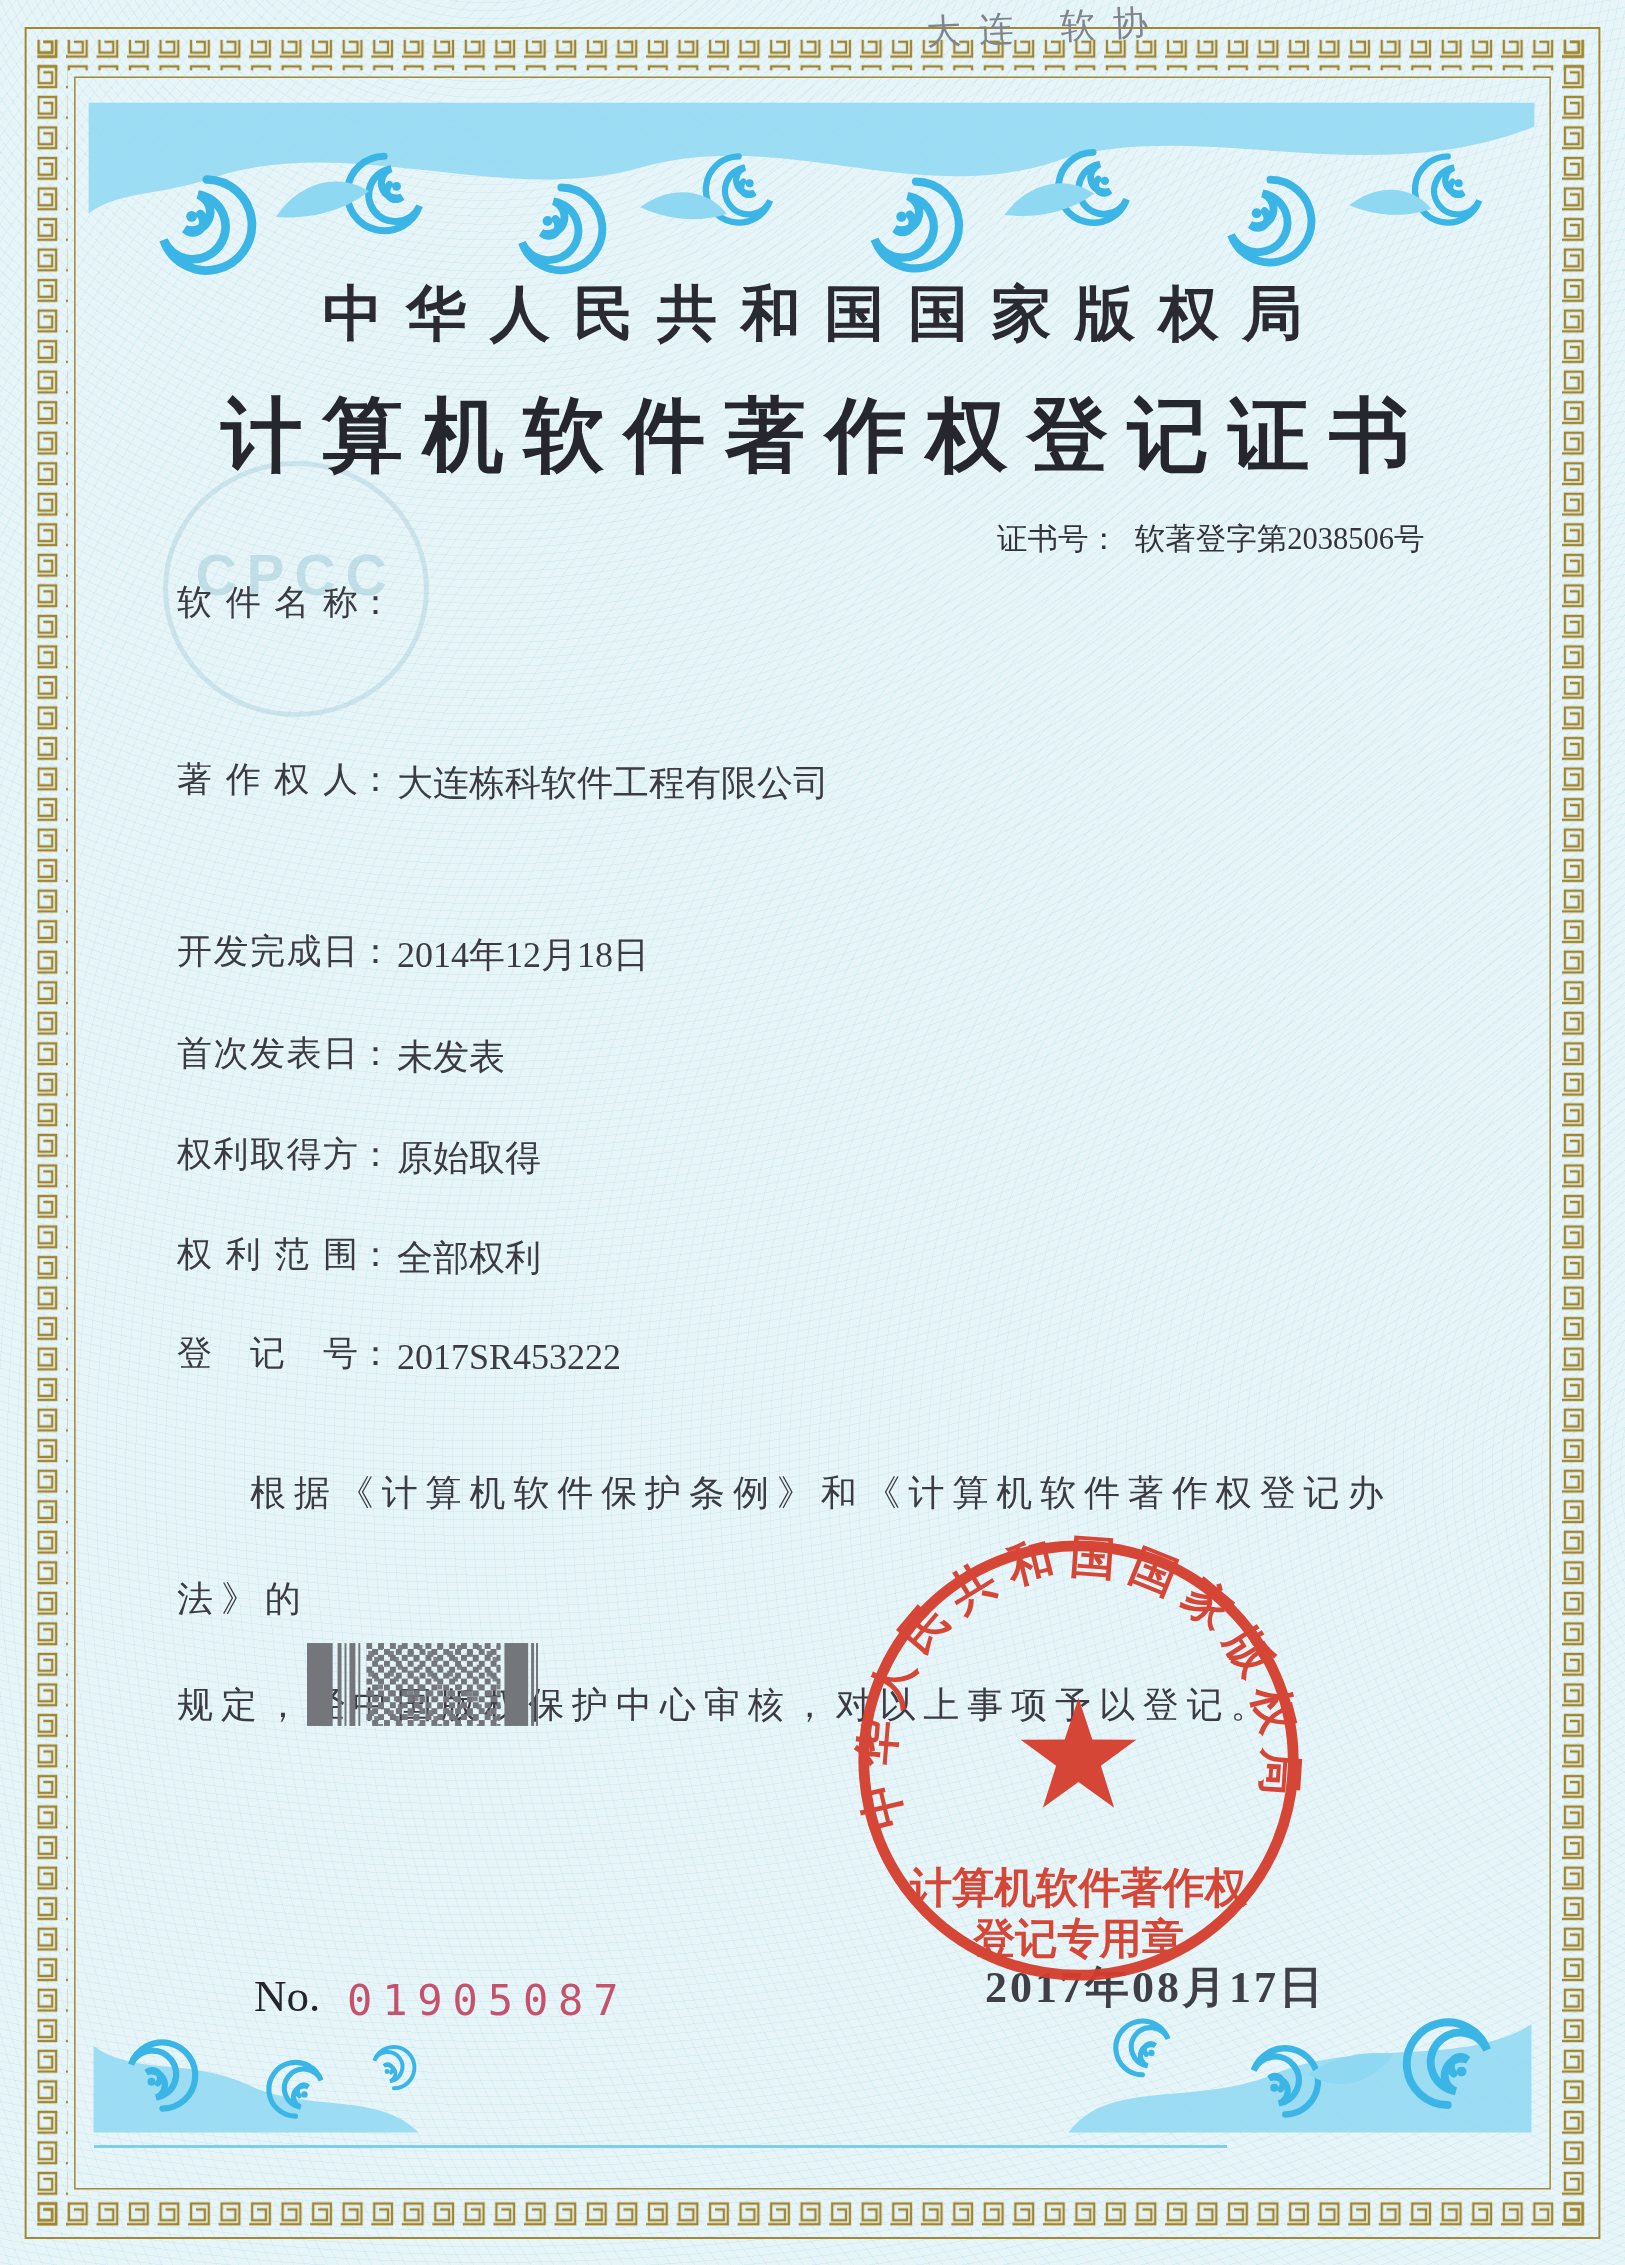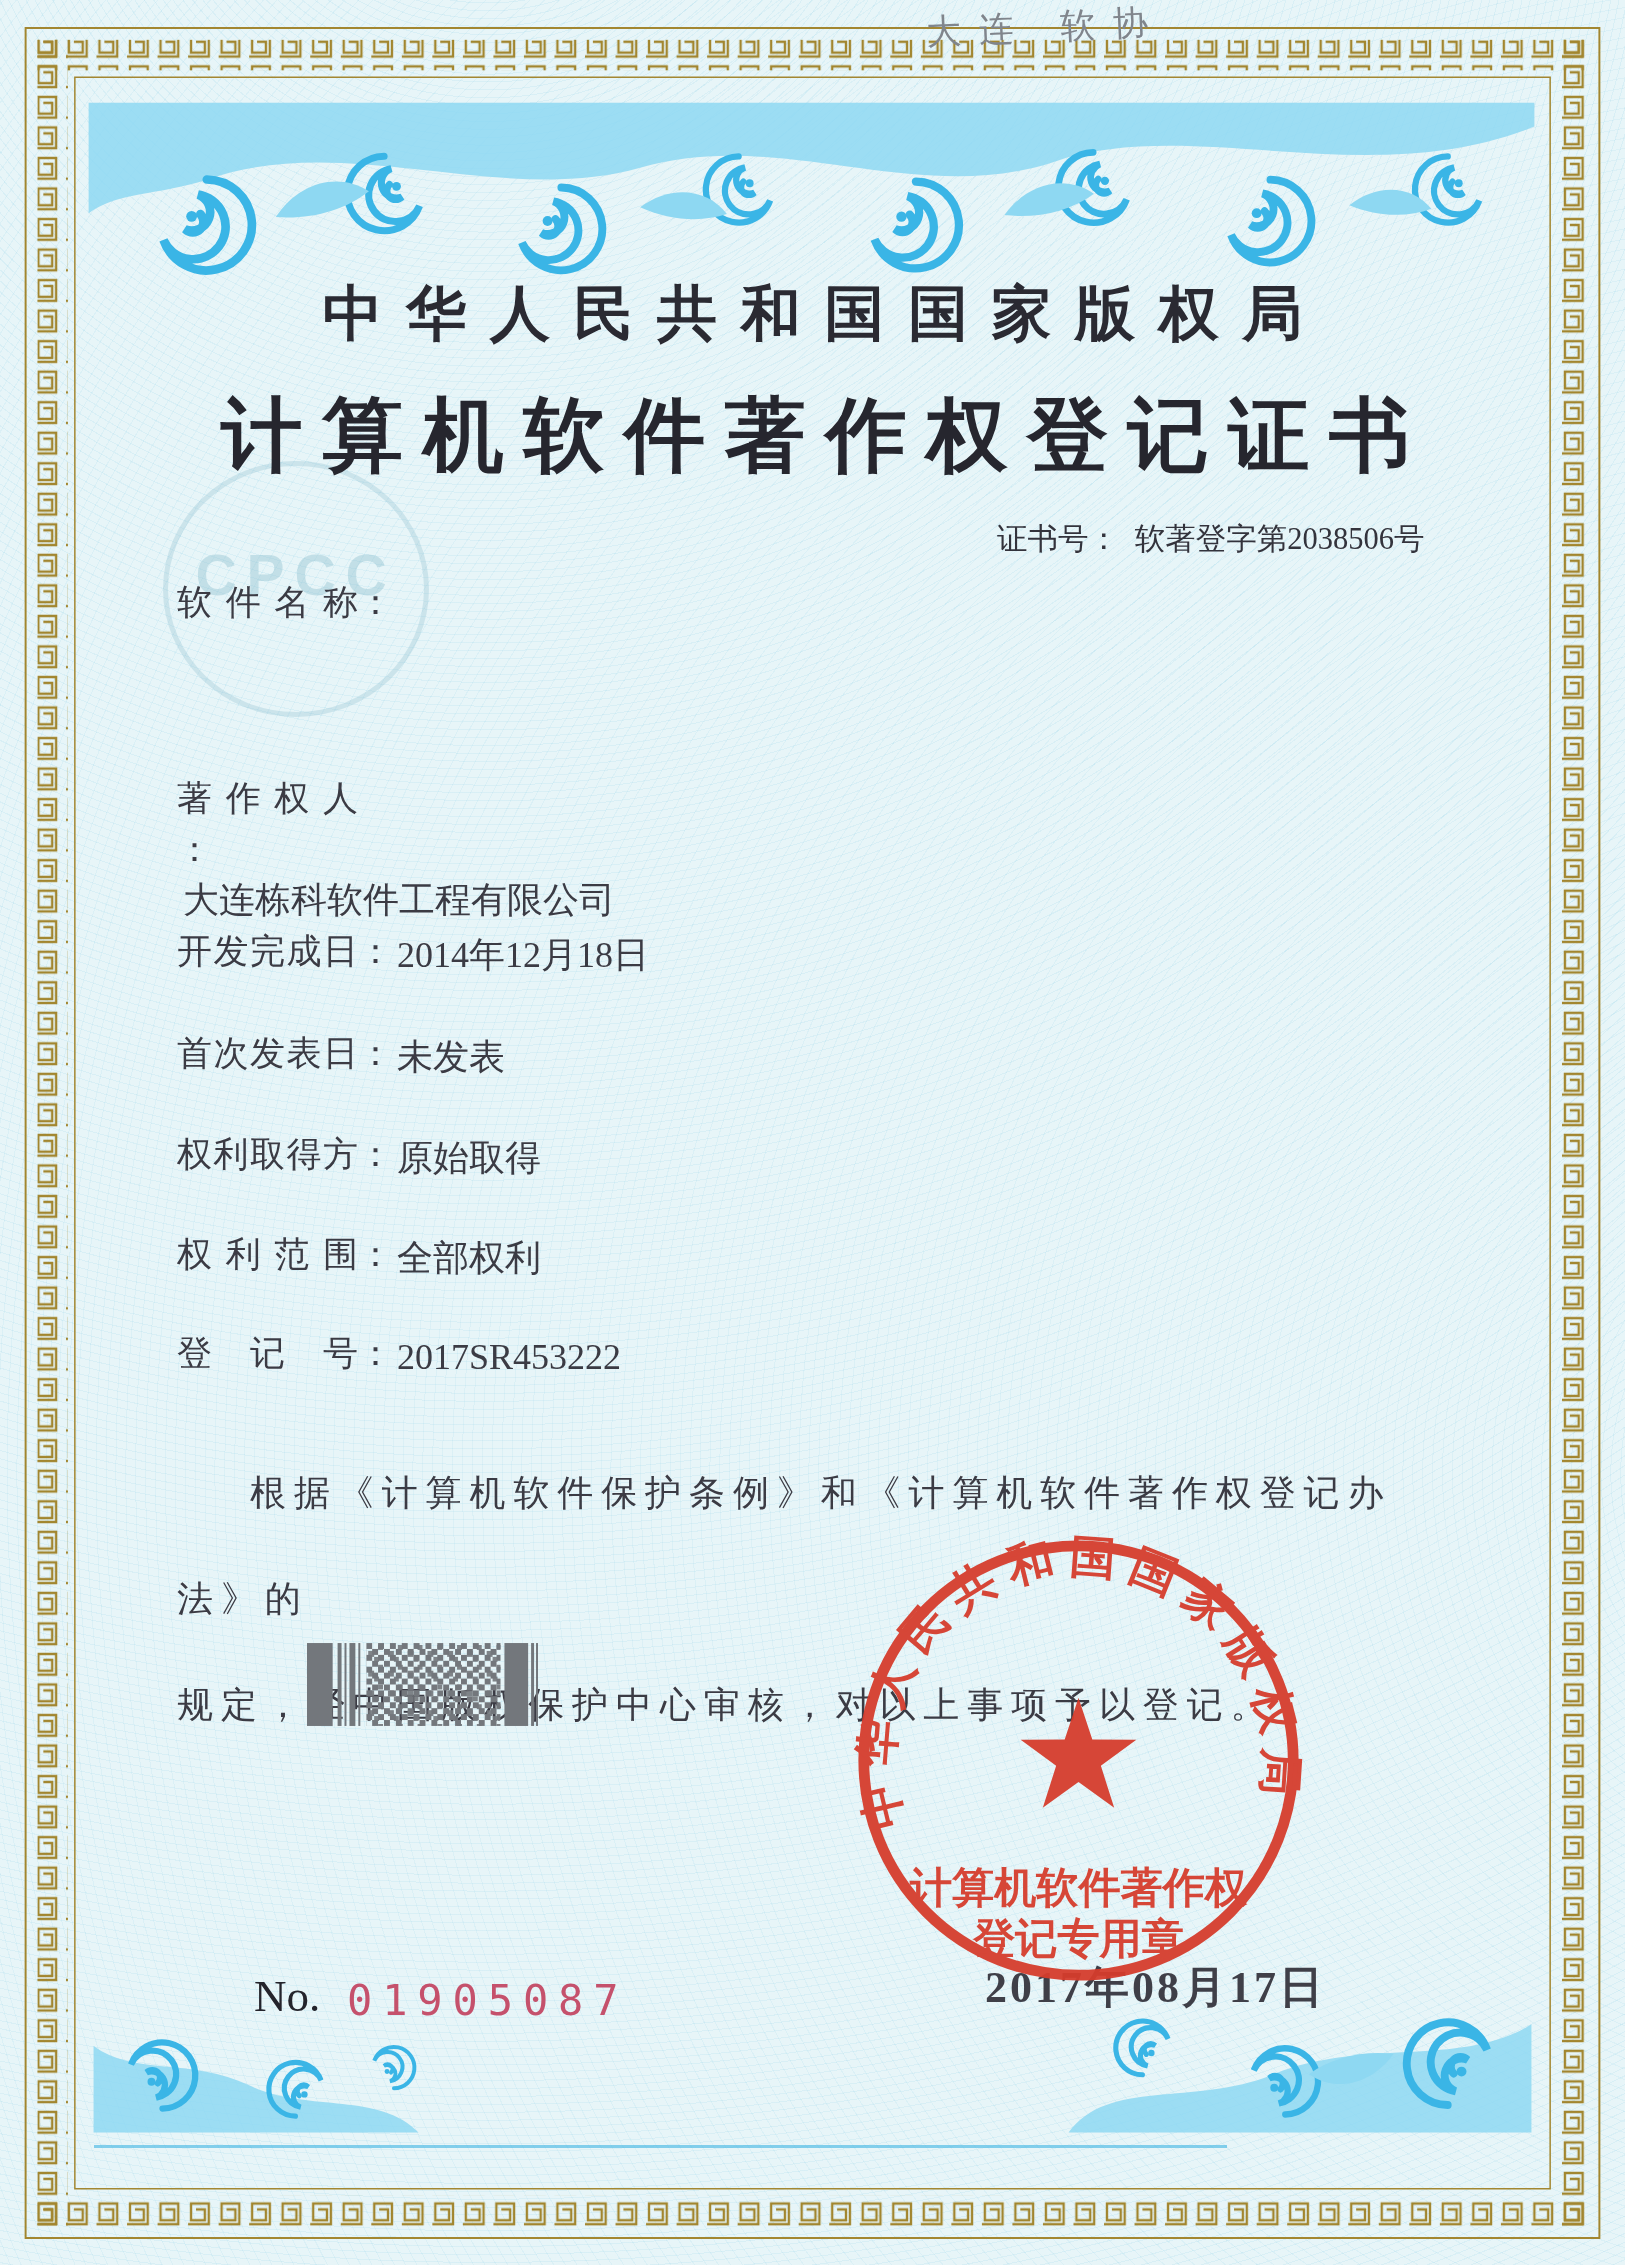--- a/index.html
+++ b/index.html
@@ -35,21 +35,21 @@
   .certno .v{margin-left:15.8px;}
   
   .row{position:absolute;left:177px;display:flex;z-index:2;color:#3b3b44;}
   .flabel{
     display:inline-block;width:181px;height:51px;overflow:hidden;
     font-size:35px;text-align:justify;text-align-last:justify;
   }
   .flabel::after{content:"";display:inline-block;width:100%;height:0;}
   .fcolon{width:33px;font-size:35px;}
   .fvalue{margin-left:5.9px;font-size:36px;line-height:55px;}
-  .r0{top:579px;} .r1{top:775px;flex-direction:column;} .r2{top:928px;} .r3{top:1030px;}
+  .r0{top:579px;} .r1{top:756px;} .r2{top:928px;} .r3{top:1030px;}
   .r4{top:1131px;} .r5{top:1231px;} .r6{top:1330px;}
   
   .statement{left:177px;top:1440px;width:1300px;z-index:2;
     font-size:36px;color:#3b3b44;letter-spacing:7.9px;line-height:106px;}
   .statement .ln1{text-indent:73px;}
   
   .barcode{left:307px;top:1643px;z-index:2;}
   
   .serial-label{left:254px;top:1970px;font-size:45px;color:#24242c;z-index:2;}
   .serial-value{left:347px;top:1976px;font-size:42px;color:#c5516c;

